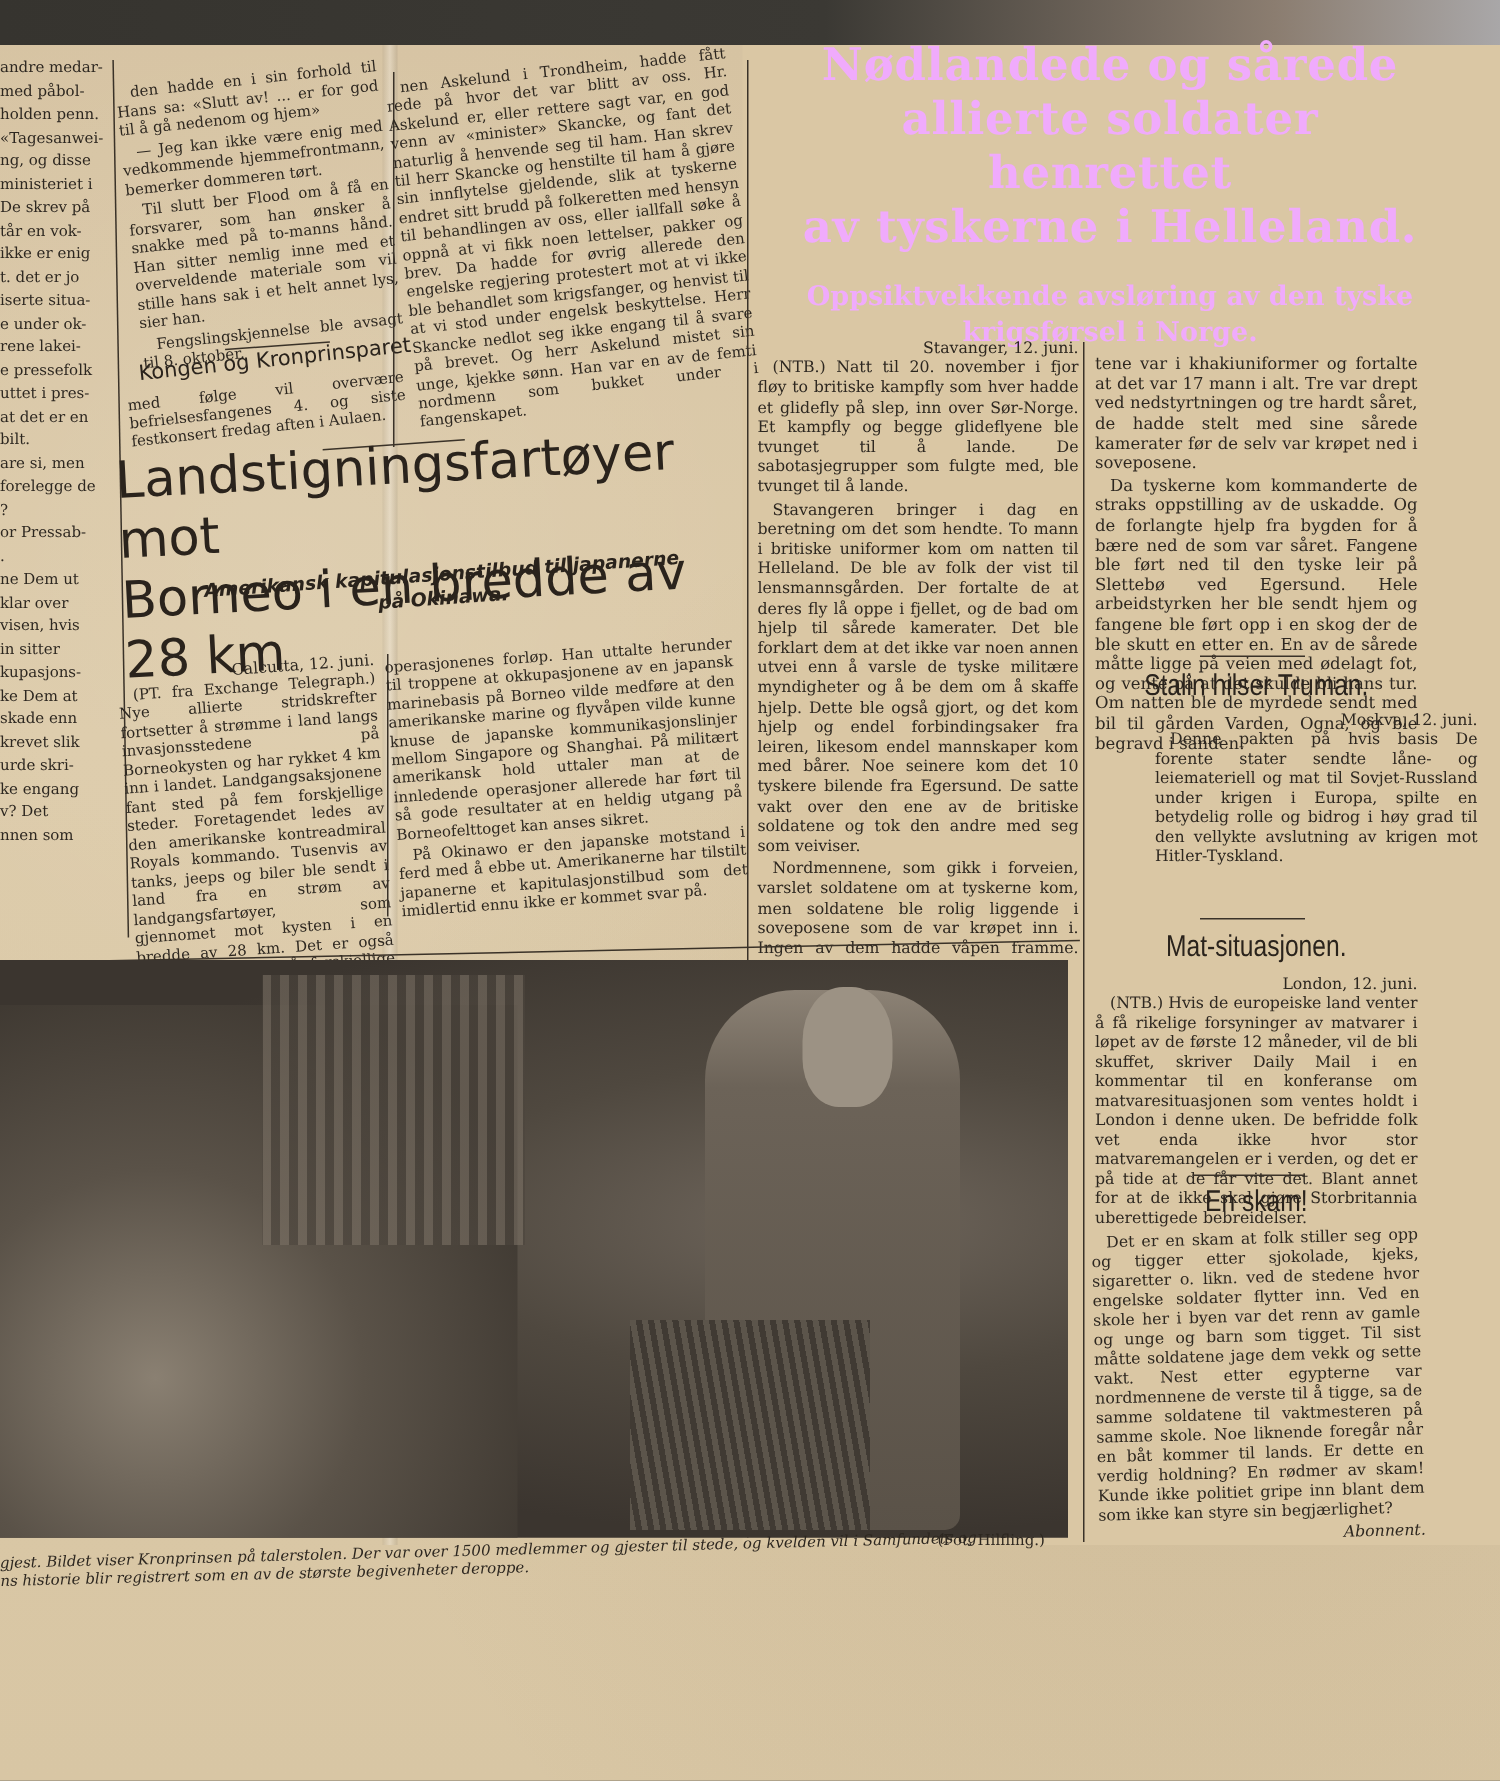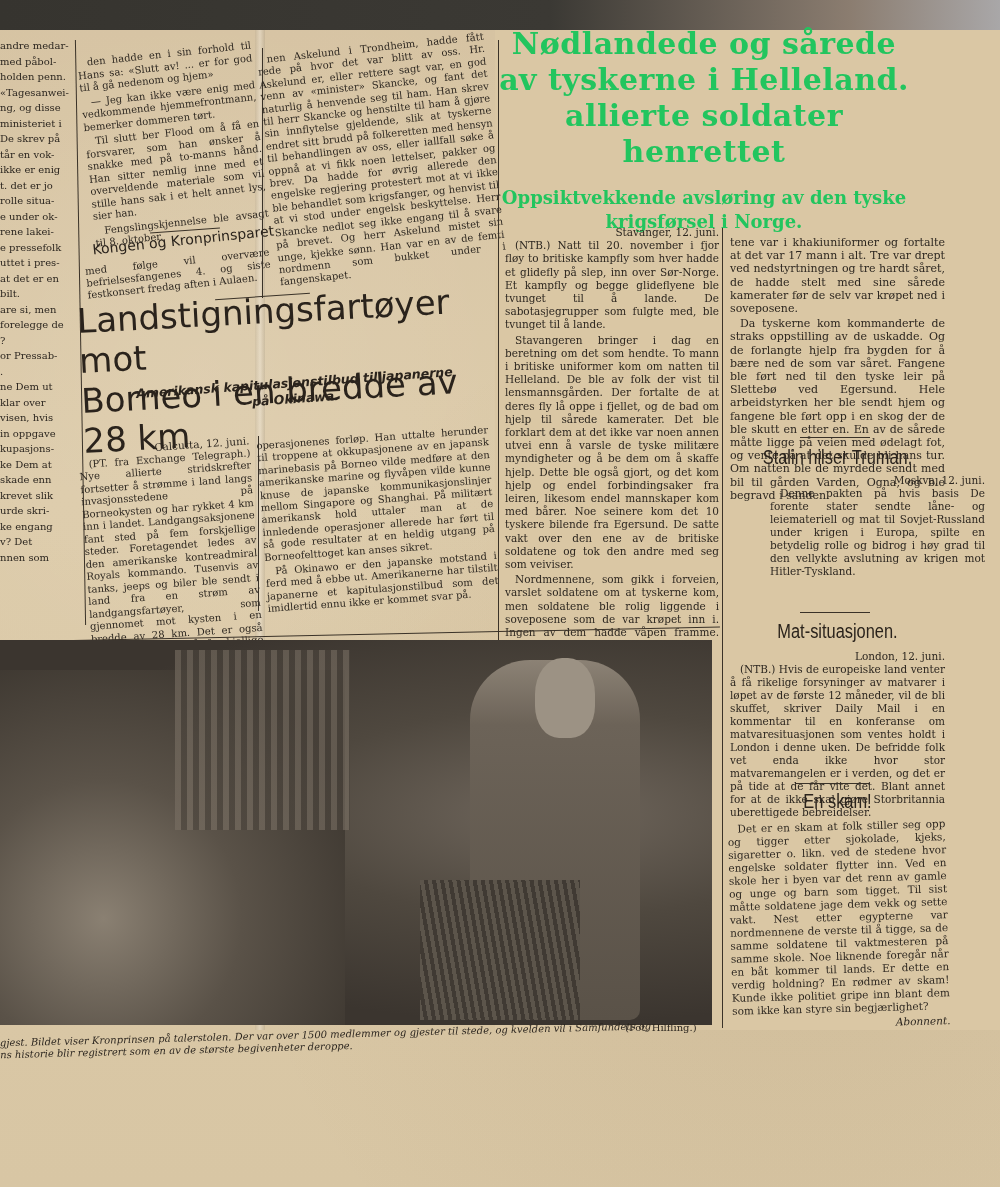--- a/index.html
+++ b/index.html
@@ -7,21 +7,21 @@
   .bg-top{position:absolute;left:0;top:0;width:1000px;height:60px;background:linear-gradient(90deg,#36342f 0%,#3b3934 55%,#8b7d70 85%,#a9a7a8 100%);}
   .paper{position:absolute;left:0;top:30px;width:1000px;height:1157px;background:#d9c8a8;
     background-image:radial-gradient(circle at 20% 30%,rgba(255,255,255,.10),transparent 40%),
                      radial-gradient(circle at 80% 70%,rgba(120,90,50,.10),transparent 50%),
                      linear-gradient(180deg,#d6c3a2 0%,#dccaa8 40%,#d8c6a4 100%);}
   .paper-right{position:absolute;left:495px;top:30px;width:505px;height:1000px;background:#dac7a4;}
   .col{position:absolute;font-size:10.5px;line-height:13px;color:#2d2720;text-align:justify;}
   .col p{margin:0 0 2px 0;text-indent:10px;}
   .rule-v{position:absolute;width:1px;background:#3a3228;}
   .rule-h{position:absolute;height:1px;background:#3a3228;}
-  .h-main{position:absolute;left:484px;top:26px;width:440px;text-align:center;font-family:"DejaVu Serif",serif;font-weight:bold;color:#22c55e;}
+  .h-main{position:absolute;left:520px;top:26px;width:440px;text-align:center;font-family:"DejaVu Serif",serif;font-weight:bold;color:#f0abfc;}
   .h-main .l1{font-size:30px;line-height:36px;letter-spacing:.5px;}
   .h-main .sub{font-size:18px;line-height:24px;margin-top:16px;}
   .dateline{text-align:right;font-size:10.5px;}
   .sec-title{position:absolute;font-family:"Liberation Sans",sans-serif;font-weight:normal;color:#2a231c;text-align:center;transform:scaleX(.82);}
   .borneo-title{position:absolute;left:80px;top:290px;width:420px;font-family:"DejaVu Sans",sans-serif;color:#2a231c;font-size:34px;line-height:40px;transform:rotate(-3deg);}
   .borneo-sub{position:absolute;left:130px;top:375px;width:330px;font-family:"DejaVu Sans",sans-serif;font-style:italic;font-weight:bold;font-size:12.5px;line-height:16px;color:#2a231c;transform:rotate(-4deg);text-align:center;}
   .photo{position:absolute;left:0;top:640px;width:712px;height:385px;
     background:radial-gradient(ellipse at 78% 45%,#6f665c 0%,#4f483f 35%,#3b352f 70%),#3f3932;}
   .photo .crowd{position:absolute;left:0;top:30px;width:345px;height:355px;background:
      radial-gradient(circle at 30% 70%,#8a8072 0%,#5a5248 40%,#3e3831 80%);}
@@ -45,36 +45,36 @@
       <div>andre medar-</div>
       <div>med påbol-</div>
       <div>holden penn.</div>
       <div>«Tagesanwei-</div>
       <div>ng, og disse</div>
       <div>ministeriet i</div>
       <div>De skrev på</div>
       <div>tår en vok-</div>
       <div>ikke er enig</div>
       <div>t. det er jo</div>
-      <div>rolle situa-</div>
+      <div>iserte situa-</div>
       <div>e under ok-</div>
       <div>rene lakei-</div>
       <div>e pressefolk</div>
       <div>uttet i pres-</div>
       <div>at det er en</div>
       <div>bilt.</div>
       <div>are si, men</div>
       <div>forelegge de</div>
       <div>?</div>
       <div>or Pressab-</div>
       <div>.</div>
       <div>ne Dem ut</div>
       <div>klar over</div>
       <div>visen, hvis</div>
-      <div>in oppgave</div>
+      <div>in sitter</div>
       <div>kupasjons-</div>
       <div>ke Dem at</div>
       <div>skade enn</div>
       <div>krevet slik</div>
       <div>urde skri-</div>
       <div>ke engang</div>
       <div>v? Det</div>
       <div>nnen som</div>
     </div>
 </div>
@@ -91,22 +91,22 @@
 <div class="col" style="left:86px;top:256px;width:185px;transform:rotate(-6deg);font-size:10px;line-height:12px;">med følge vil overvære befrielsesfangenes 4. og siste festkonsert fredag aften i Aulaen.</div>
 
 <div class="rule-v" style="left:262px;top:48px;height:250px;"></div>
 <div class="col" style="left:268px;top:42px;width:228px;transform:rotate(-6deg);font-size:10px;line-height:12.4px;">
   <p>nen Askelund i Trondheim, hadde fått rede på hvor det var blitt av oss. Hr. Askelund er, eller rettere sagt var, en god venn av «minister» Skancke, og fant det naturlig å henvende seg til ham. Han skrev til herr Skancke og henstilte til ham å gjøre sin innflytelse gjeldende, slik at tyskerne endret sitt brudd på folkeretten med hensyn til behandlingen av oss, eller iallfall søke å oppnå at vi fikk noen lettelser, pakker og brev. Da hadde for øvrig allerede den engelske regjering protestert mot at vi ikke ble behandlet som krigsfanger, og henvist til at vi stod under engelsk beskyttelse. Herr Skancke nedlot seg ikke engang til å svare på brevet. Og herr Askelund mistet sin unge, kjekke sønn. Han var en av de femti nordmenn som bukket under i fangenskapet.</p>
 </div>
 <div class="rule-v" style="left:498px;top:40px;height:985px;"></div>
 
 <div class="h-main">
   <div class="l1">Nødlandede og sårede</div>
+  <div class="l1">allierte soldater henrettet</div>
   <div class="l1">av tyskerne i Helleland.</div>
-  <div class="l1">allierte soldater henrettet</div>
   <div class="sub">Oppsiktvekkende avsløring av den tyske krigsførsel i Norge.</div>
 </div>
 
 <div class="col" style="left:505px;top:226px;width:214px;font-size:10.5px;line-height:13.2px;">
   <div class="dateline">Stavanger, 12. juni.</div>
   <p>(NTB.) Natt til 20. november i fjor fløy to britiske kampfly som hver hadde et glidefly på slep, inn over Sør-Norge. Et kampfly og begge glideflyene ble tvunget til å lande. De sabotasjegrupper som fulgte med, ble tvunget til å lande.</p>
   <p>Stavangeren bringer i dag en beretning om det som hendte. To mann i britiske uniformer kom om natten til Helleland. De ble av folk der vist til lensmannsgården. Der fortalte de at deres fly lå oppe i fjellet, og de bad om hjelp til sårede kamerater. Det ble forklart dem at det ikke var noen annen utvei enn å varsle de tyske militære myndigheter og å be dem om å skaffe hjelp. Dette ble også gjort, og det kom hjelp og endel forbindingsaker fra leiren, likesom endel mannskaper kom med bårer. Noe seinere kom det 10 tyskere bilende fra Egersund. De satte vakt over den ene av de britiske soldatene og tok den andre med seg som veiviser.</p>
   <p>Nordmennene, som gikk i forveien, varslet soldatene om at tyskerne kom, men soldatene ble rolig liggende i soveposene som de var krøpet inn i. Ingen av dem hadde våpen framme. Solda-</p>
 </div>
 <div class="rule-v" style="left:722px;top:228px;height:800px;"></div>

